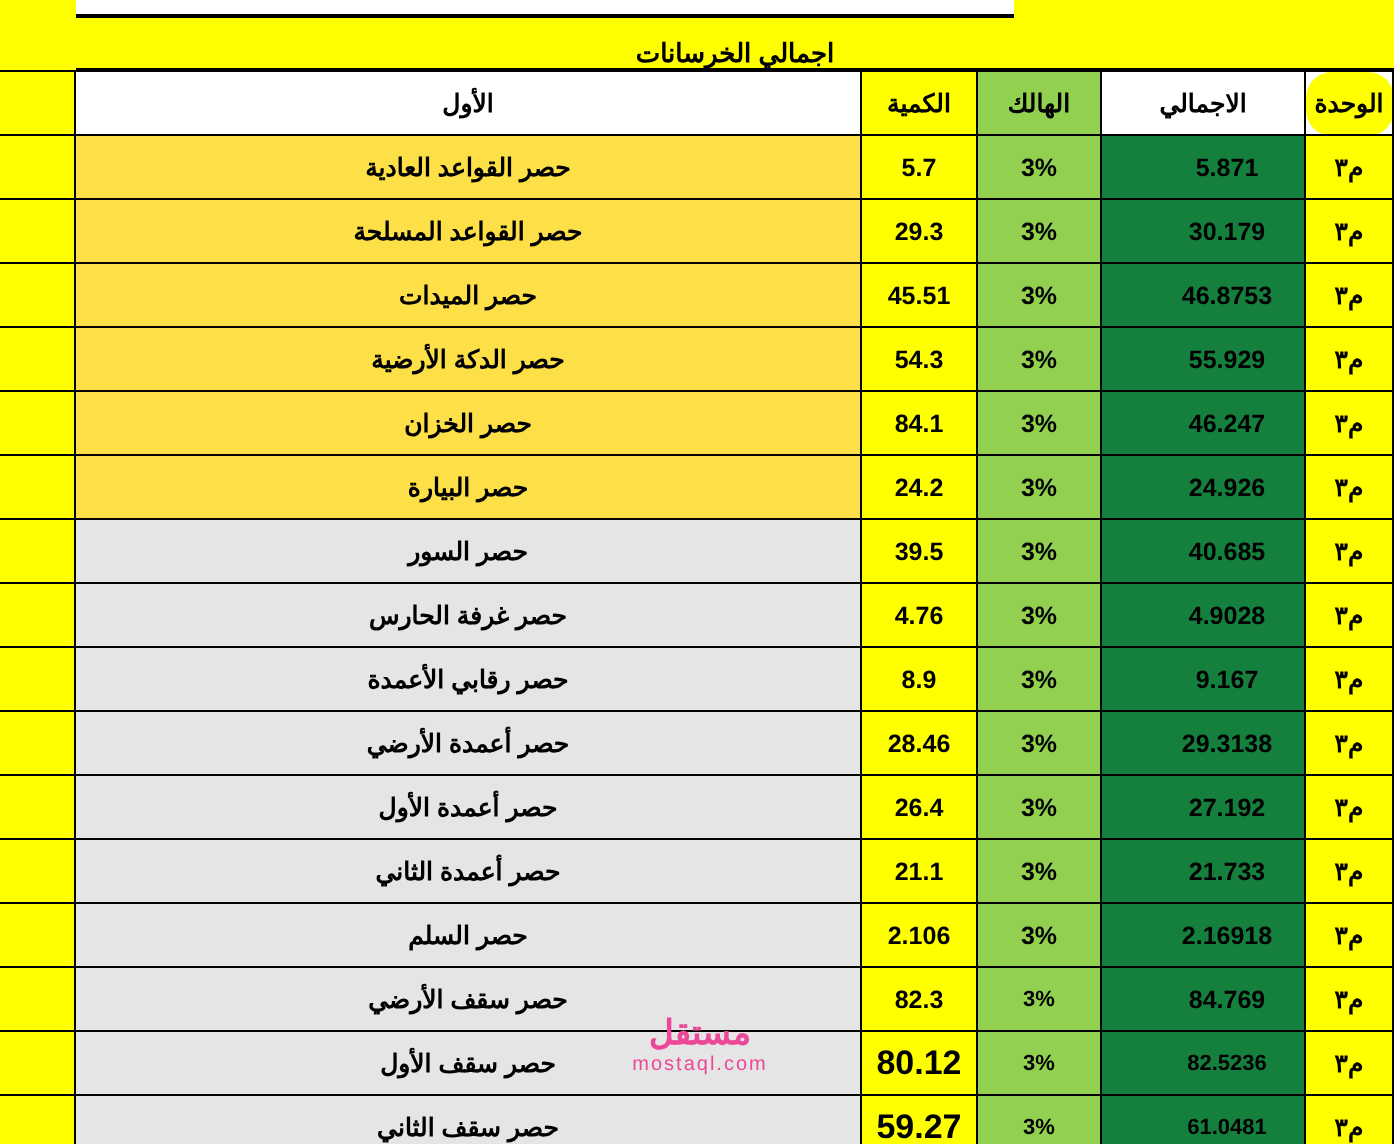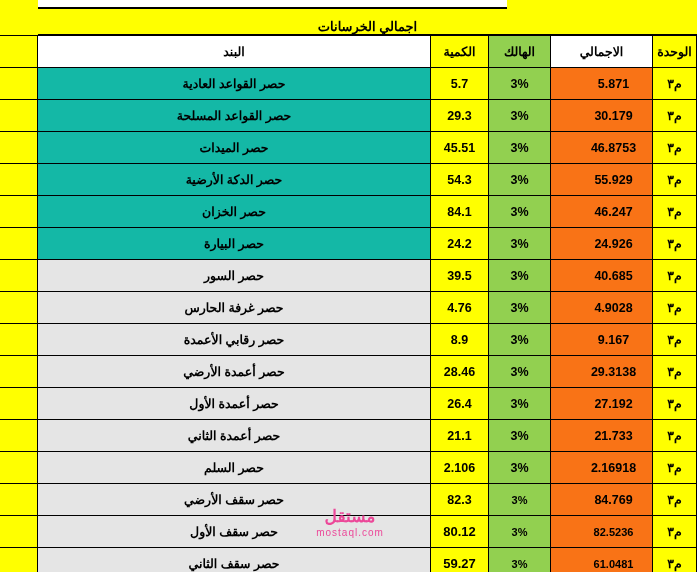--- a/index.html
+++ b/index.html
@@ -80,20 +80,21 @@
   col.c-total  { width: 102px; }
   col.c-waste  { width: 62px; }
   col.c-qty    { width: 58px; }
   col.c-item   { width: 393px; }
   col.c-pad    { width: 38px; }
 
   .hdr-unit {
     background: #ffff00;
     color: #000000;
     font-size: 12px;
+    border-radius: 13px;
   }
   .hdr-total {
     background: #ffffff;
     color: #ff0000;
     font-size: 13px;
   }
   .hdr-waste {
     background: #92d050;
     color: #000000;
     font-size: 13px;
@@ -115,40 +116,40 @@
   td.unit {
     background: #ffff00;
     font-size: 11px;
     font-weight: bold;
   }
   td.total {
     color: #ff0000;
     font-size: 13px;
     font-weight: bold;
   }
-  td.total.grey { background: #f97316; padding-left: 24px; }
+  td.total.grey { background: #15803d; padding-left: 24px; }
   td.total.small { font-size: 11px; font-weight: bold; }
   td.waste {
     background: #92d050;
     font-size: 13px;
   }
   td.waste.small { font-size: 11px; }
   td.qty {
     background: #ffff00;
     color: #ff0000;
     font-size: 13px;
   }
-  td.qty.small { font-size: 13px; }
+  td.qty.small { font-size: 17px; }
   td.item {
     font-size: 13.5px;
     font-weight: bold;
     color: #000000;
     text-align: center;
   }
-  td.item.grey { background: #14b8a6; }
+  td.item.grey { background: #fde047; }
   td.item.white { background: #e5e5e5; }
   td.tall { height: 46px; }
   .watermark {
     position: absolute;
     left: 290px;
     top: 508px;
     width: 120px;
     text-align: center;
     color: #ec4899;
     font-size: 17px;
@@ -186,21 +187,21 @@
         <col class="c-qty">
         <col class="c-item">
         <col class="c-pad">
     </colgroup>
     <thead>
       <tr>
         <th class="hdr-unit">الوحدة</th>
         <th class="hdr-total">الاجمالي</th>
         <th class="hdr-waste">الهالك</th>
         <th class="hdr-qty">الكمية</th>
-        <th class="hdr-item">البند</th>
+        <th class="hdr-item">الأول</th>
         <th class="pad-cell"></th>
       </tr>
     </thead>
     <tbody>
 
       <tr>
         <td class="unit">م٣</td>
         <td class="total grey">5.871</td>
         <td class="waste">3%</td>
         <td class="qty">5.7</td>

